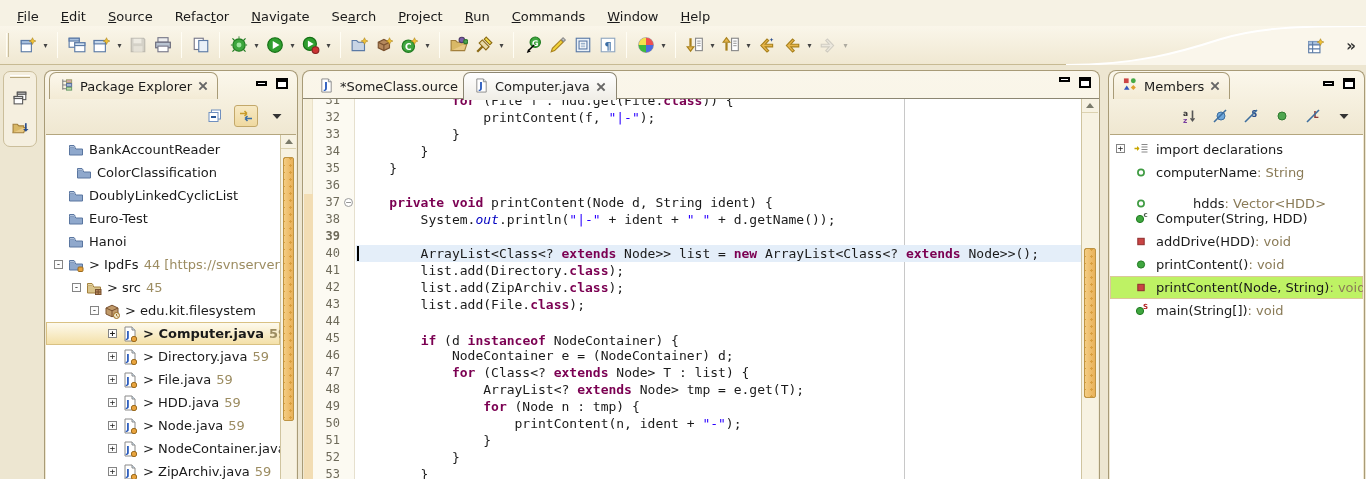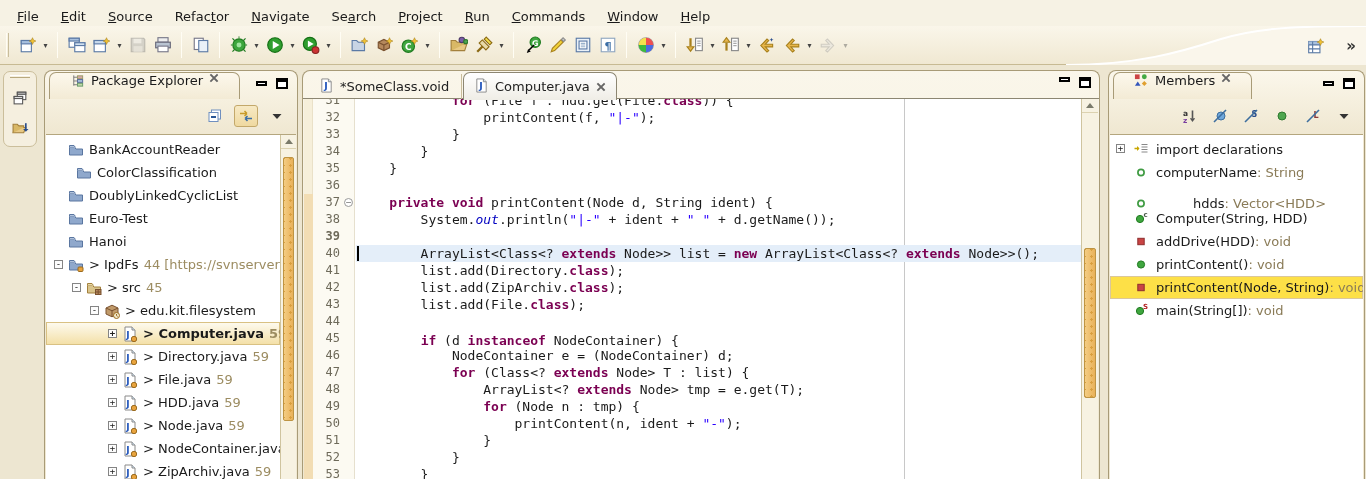--- a/index.html
+++ b/index.html
@@ -19,41 +19,41 @@
   .tb-dd.disabled{opacity:.4}
   .toolbar-right{position:absolute;right:6px;top:26px;height:39px;display:flex;align-items:center;gap:14px}
   .overflow-chevron{font-size:15px;font-weight:bold;color:#333;padding:0 4px}
   .bench{position:absolute;left:0;top:66px;right:0;bottom:0;background:#EDE6D1}
   .fastview{position:absolute;left:3px;top:5px;width:34px;height:76px;background:#F5EFDF;border:1px solid #CBBE9B;border-radius:7px;display:flex;flex-direction:column;align-items:center;padding-top:3px;gap:7px}
   .fv-handle{width:20px;height:3px;border-top:1px solid #fff;border-bottom:1px solid #B9A97E;margin-bottom:2px}
   .fv-btn{width:24px;height:24px;display:flex;align-items:center;justify-content:center}
   .fv-btn svg{width:17px;height:17px}
   .view{position:absolute;top:4px;bottom:0;background:linear-gradient(#FBF7EB,#F0E8D2 60px);border:1px solid #A89B77;border-bottom:none;border-radius:8px 8px 0 0;overflow:hidden}
   .view-tabbar{position:relative;height:28px}
-  .view-tab{position:absolute;left:4px;top:1px;height:27px;display:flex;align-items:flex-start;gap:6px;padding:0 20px;background:linear-gradient(#FCF8EC,#F3EBD5);border:1px solid #A89B77;border-bottom:none;border-radius:7px 7px 0 0}
+  .view-tab{position:absolute;left:4px;top:1px;height:27px;display:flex;align-items:center;gap:6px;padding:0 9px;background:linear-gradient(#FCF8EC,#F3EBD5);border:1px solid #A89B77;border-bottom:none;border-radius:7px 7px 0 0}
   .view-tab svg{width:15px;height:15px}
   .minmax{position:absolute;right:9px;top:7px;display:flex;gap:9px;align-items:center}
   .ico-min{width:11px;height:5px;border:2px solid #000;background:#fff}
   .ico-max{width:12px;height:11px;border:2px solid #000;border-top-width:4px;background:#fff}
   .view-toolbar{height:34px;display:flex;justify-content:flex-end;align-items:center;gap:7px;padding-right:8px}
   .vt-btn{width:24px;height:22px;display:flex;align-items:center;justify-content:center;border-radius:3px}
   .vt-btn svg{width:16px;height:16px}
   .vt-btn.pressed{background:linear-gradient(#F7E9C4,#EFD9A0);border:1px solid #C3A86A}
   .view-body{position:absolute;left:1px;right:1px;bottom:0;top:63px;background:#fff;border-top:1px solid #B4A67E;overflow:hidden}
   .rows{position:absolute;left:0;top:0;right:16px;bottom:0;overflow:hidden}
   .rows.full{right:0}
   .trow{position:absolute;left:0;right:0;height:23px;display:flex;align-items:center;white-space:nowrap;overflow:hidden}
   .trow.sel{background:linear-gradient(#FEFBF1,#F3DFA5);box-shadow:inset 0 0 0 1px #D9C183;font-weight:bold}
   .expander{width:9px;height:9px;flex:0 0 9px;border:1px solid #848484;background:#FCFCFC;font-size:9px;line-height:7px;text-align:center;color:#222;margin-right:5px;font-family:"DejaVu Sans Mono",monospace}
   .exp-spacer{width:14px;flex:0 0 14px}
   .ticon{width:16px;height:16px;flex:0 0 16px;margin-right:5px;display:flex}
   .ticon svg{width:16px;height:16px}
   .tsuffix{margin-left:5px;color:#9C8C61}
   .mrow{position:absolute;left:0;right:0;height:23px;display:flex;align-items:center;white-space:nowrap;overflow:hidden;padding-left:46px}
-  .mrow.sel{background:#fde047;box-shadow:inset 0 0 0 1px #DBC79A}
+  .mrow.sel{background:#bef264;box-shadow:inset 0 0 0 1px #DBC79A}
   .mrow .expander{position:absolute;left:6px;top:6px;margin:0}
   .mrow .micon{position:absolute;left:23px;top:3px;width:16px;height:16px}
   .mrow .micon svg{width:16px;height:16px}
   .mtype{color:#8A7B57}
   .vscroll{position:absolute;right:0;top:0;bottom:0;width:16px;background:#F7F2E2;border-left:1px solid #CFC49F}
   .sb-up{height:14px;border-bottom:1px solid #DCD2B0;display:flex;align-items:center;justify-content:center}
   .sb-up i{width:0;height:0;border-left:4px solid transparent;border-right:4px solid transparent;border-bottom:5px solid #7a7a6a}
   .sb-thumb{position:absolute;left:2px;right:2px;border-radius:2px;background:radial-gradient(#D99F3F 1px,transparent 1.4px),linear-gradient(90deg,#F4CD83,#E9B159);background-size:7px 7px,100% 100%;background-position:3px 4px,0 0;border:1px solid #BE9443}
   .editor{position:absolute;left:302px;top:4px;width:798px;bottom:0;border:1px solid #A89B77;border-bottom:none;border-radius:8px 8px 0 0;background:linear-gradient(#FAF6EA,#EFE7CF);overflow:hidden}
   .ed-tabbar{position:relative;height:28px;border-bottom:1px solid #8C8672}
@@ -614,21 +614,21 @@
       <div class="ed-minmax">
         <span class="ico-min"></span>
         <span class="ico-max"></span>
       </div>
     <div class="ed-tab" style="left: 4px;">
           <span class="icon"><svg viewBox="0 0 16 16">
               <path d="M3 1h7l3 3v11H3z" fill="#fff" stroke="#8a8a8a"></path>
               <path d="M10 1v3h3" fill="#D0E4F5" stroke="#8a8a8a"></path>
               <text x="7.5" y="12" font-size="10" text-anchor="middle" fill="#2255BB" font-weight="bold">J</text>
             </svg></span>
-          <span>*SomeClass.void</span>
+          <span>*SomeClass.ource</span>
         </div>
         <div class="ed-tab active" style="left: 160px;">
           <span class="icon"><svg viewBox="0 0 16 16">
               <path d="M3 1h7l3 3v11H3z" fill="#fff" stroke="#8a8a8a"></path>
               <path d="M10 1v3h3" fill="#D0E4F5" stroke="#8a8a8a"></path>
               <text x="7.5" y="12" font-size="10" text-anchor="middle" fill="#2255BB" font-weight="bold">J</text>
             </svg></span>
           <span>Computer.java</span>
           <span class="close-x">
             <svg viewBox="0 0 10 10">

